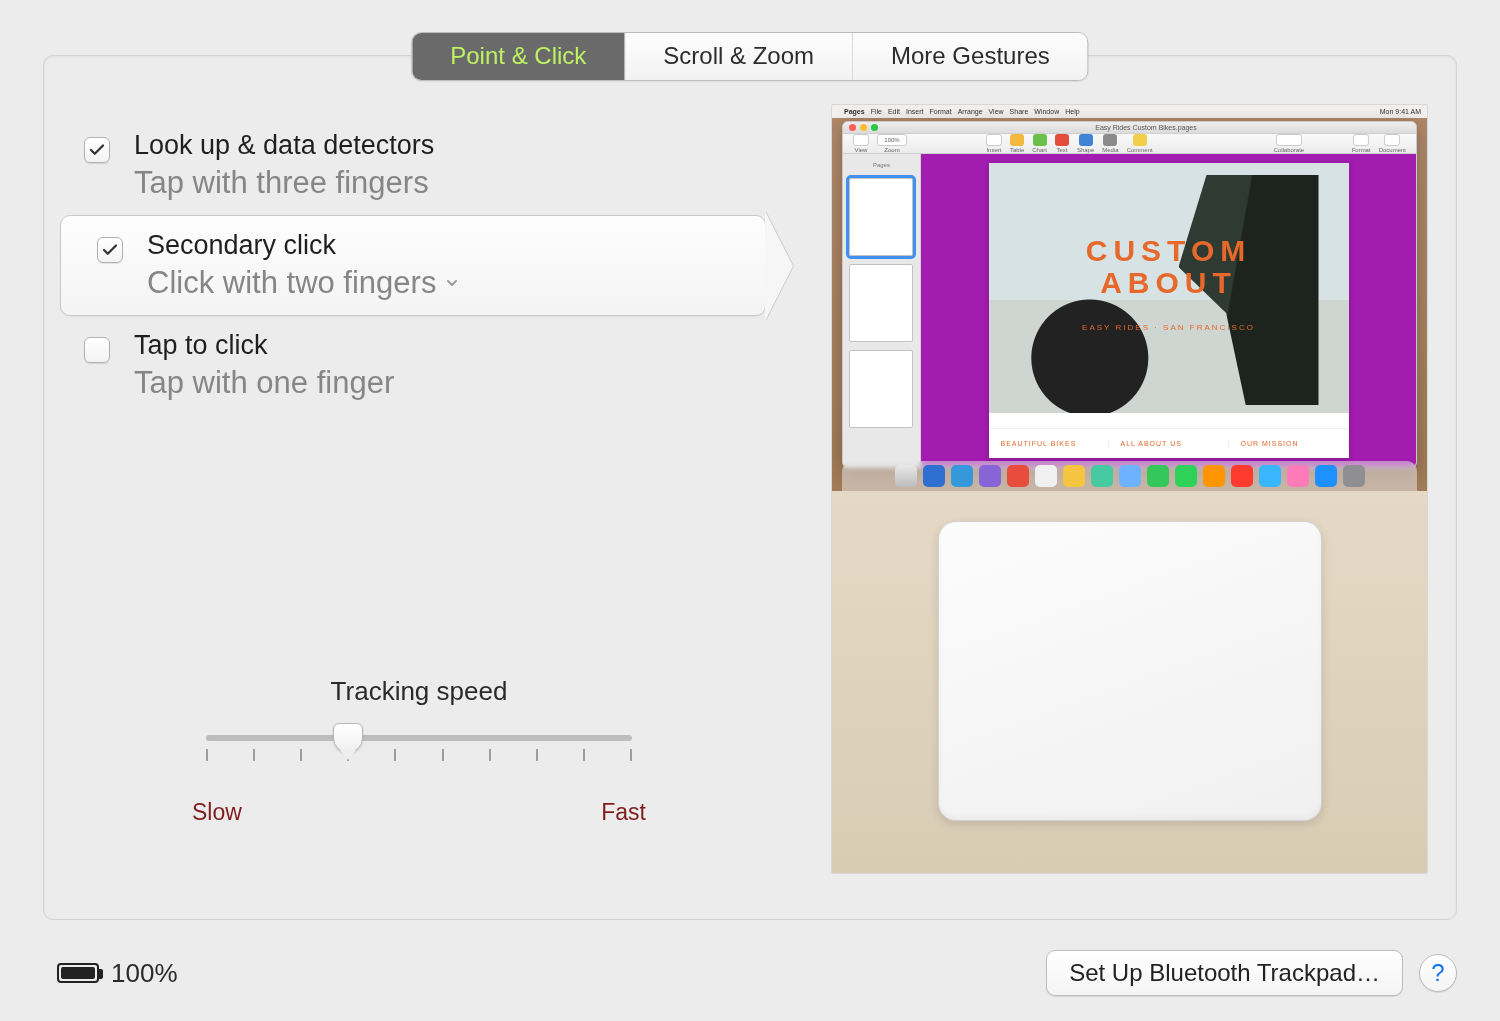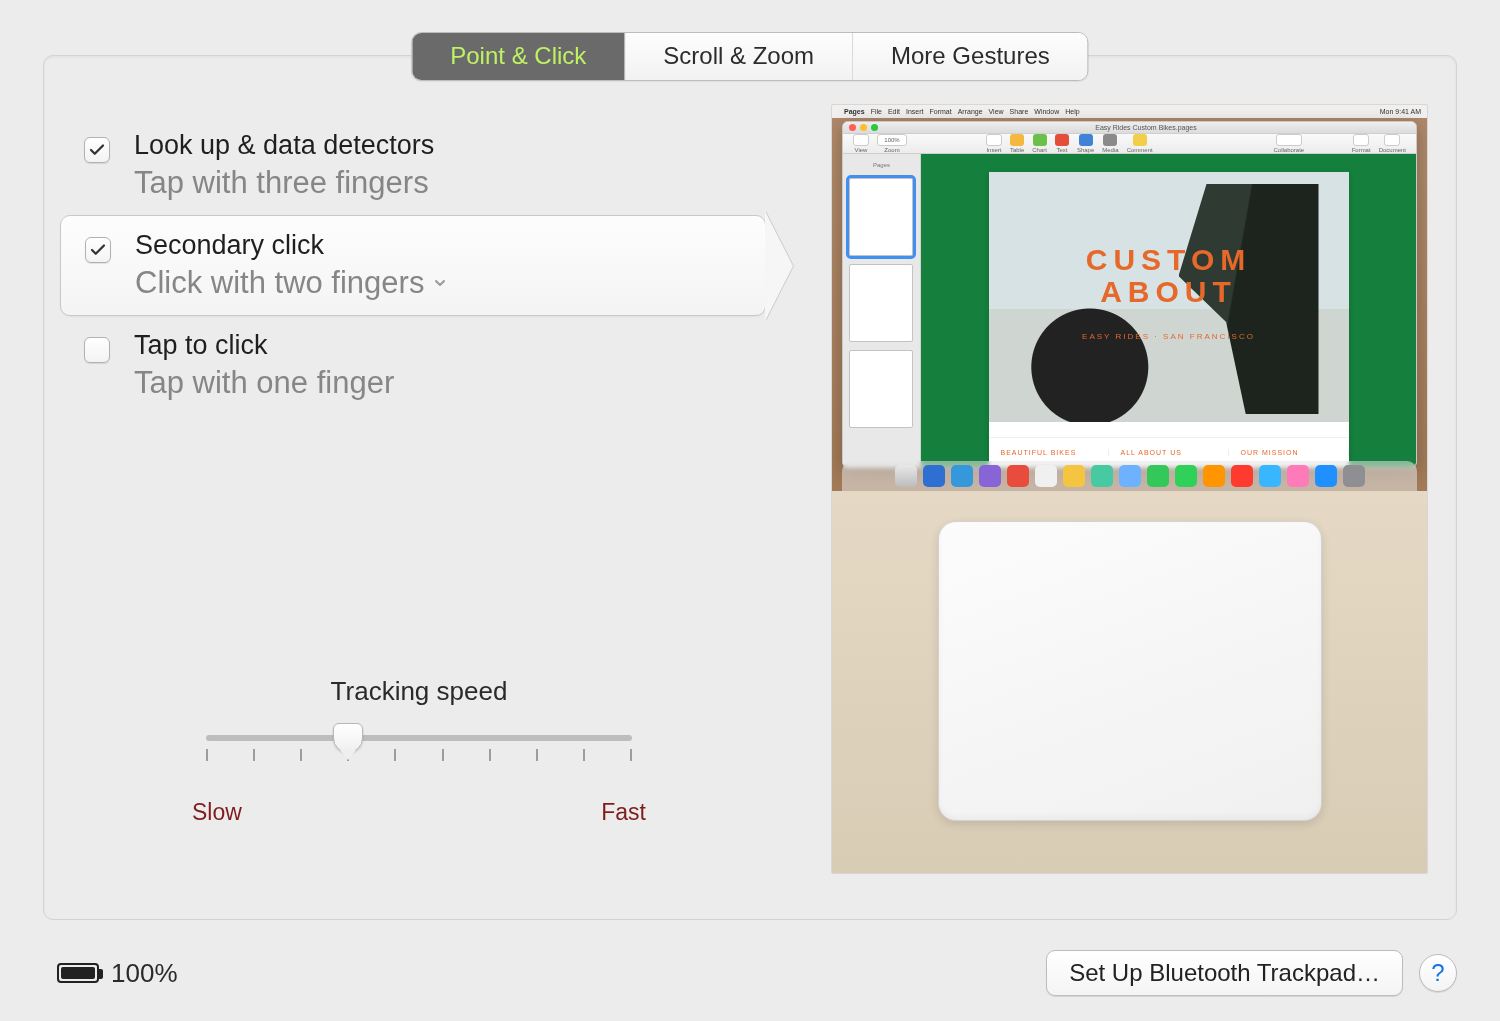--- a/index.html
+++ b/index.html
@@ -94,21 +94,21 @@
     flex-shrink: 0;
   }
   .check svg { width: 18px; height: 18px; }
 
   .opt.selected {
     background: linear-gradient(#fdfdfd,#f4f4f4);
     border: 1px solid #c9c9c9;
     border-radius: 10px;
     box-shadow: 0 1px 2px rgba(0,0,0,0.05);
     margin-left: -6px;
-    padding-left: 24px;
+    padding-left: 36px;
   }
   .opt.selected::after {
     content: '';
     position: absolute;
     right: -28px;
     top: 50%;
     transform: translateY(-50%);
     width: 0; height: 0;
     border-top: 55px solid transparent;
     border-bottom: 55px solid transparent;
@@ -259,21 +259,21 @@
     padding: 8px 6px;
     display:flex;
     flex-direction:column;
     gap:8px;
     font-size:6px;
     color:#777;
   }
   .thumbnails .lbl { text-align:center; margin-bottom:2px; }
   .thumb { width:64px; border:1px solid #c3c3c3; background:#fff; border-radius:2px; }
   .thumb.sel { outline:3px solid #3f90f1; }
-  .canvas-area { flex:1; background:#15803d; display:flex; align-items:flex-start; justify-content:center; padding:18px; }
+  .canvas-area { flex:1; background:#a21caf; display:flex; align-items:flex-start; justify-content:center; padding:9px; }
   .page { width: 360px; height: 295px; background:#fff; box-shadow:0 2px 6px rgba(0,0,0,0.2); position:relative; overflow:hidden; }
   .photo {
     position:absolute; top:0;left:0;right:0;height:250px;
     background:
       radial-gradient(circle at 28% 78%, #222 0 58px, transparent 59px),
       radial-gradient(circle at 28% 78%, #aaa 0 42px, transparent 43px),
       radial-gradient(circle at 28% 78%, #222 0 10px, transparent 11px),
       linear-gradient(to bottom, #d7e2e4 0 55%, #cfd6d2 55% 100%);
   }
   .person {

